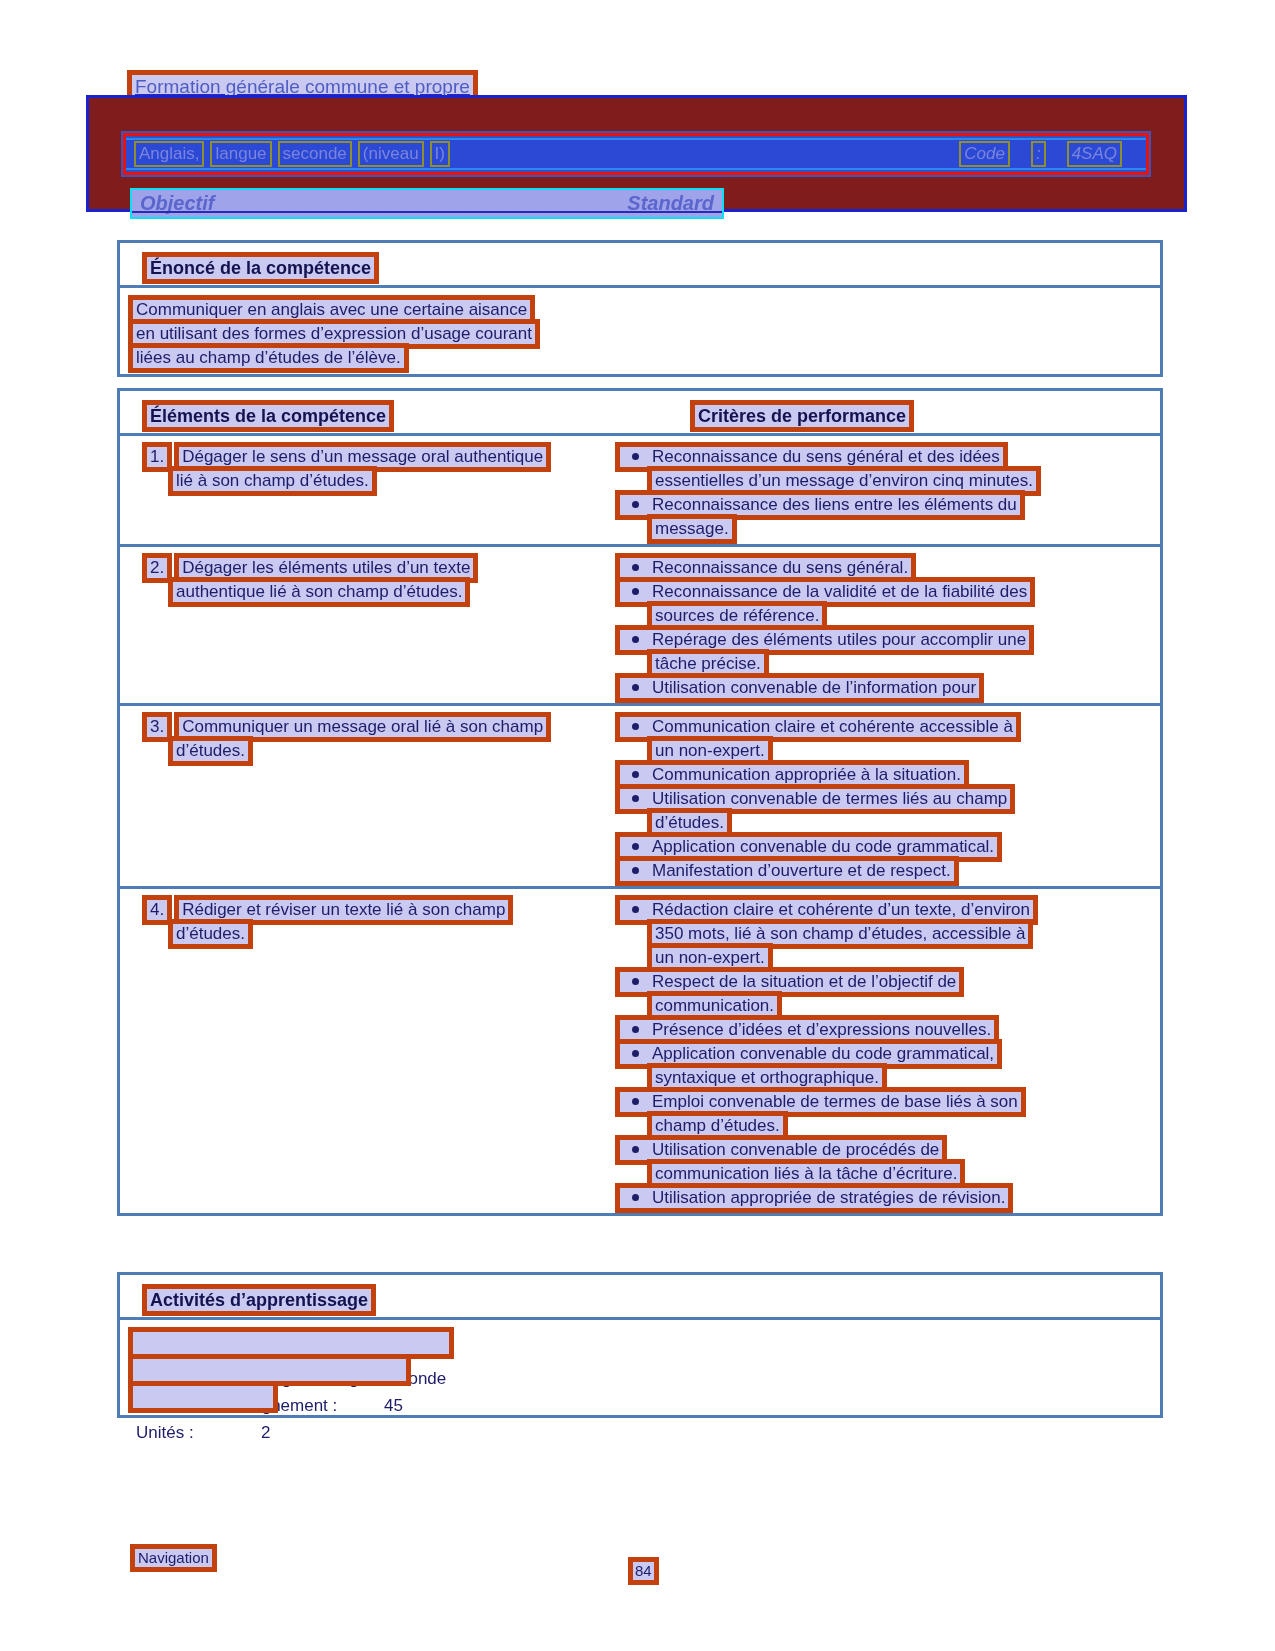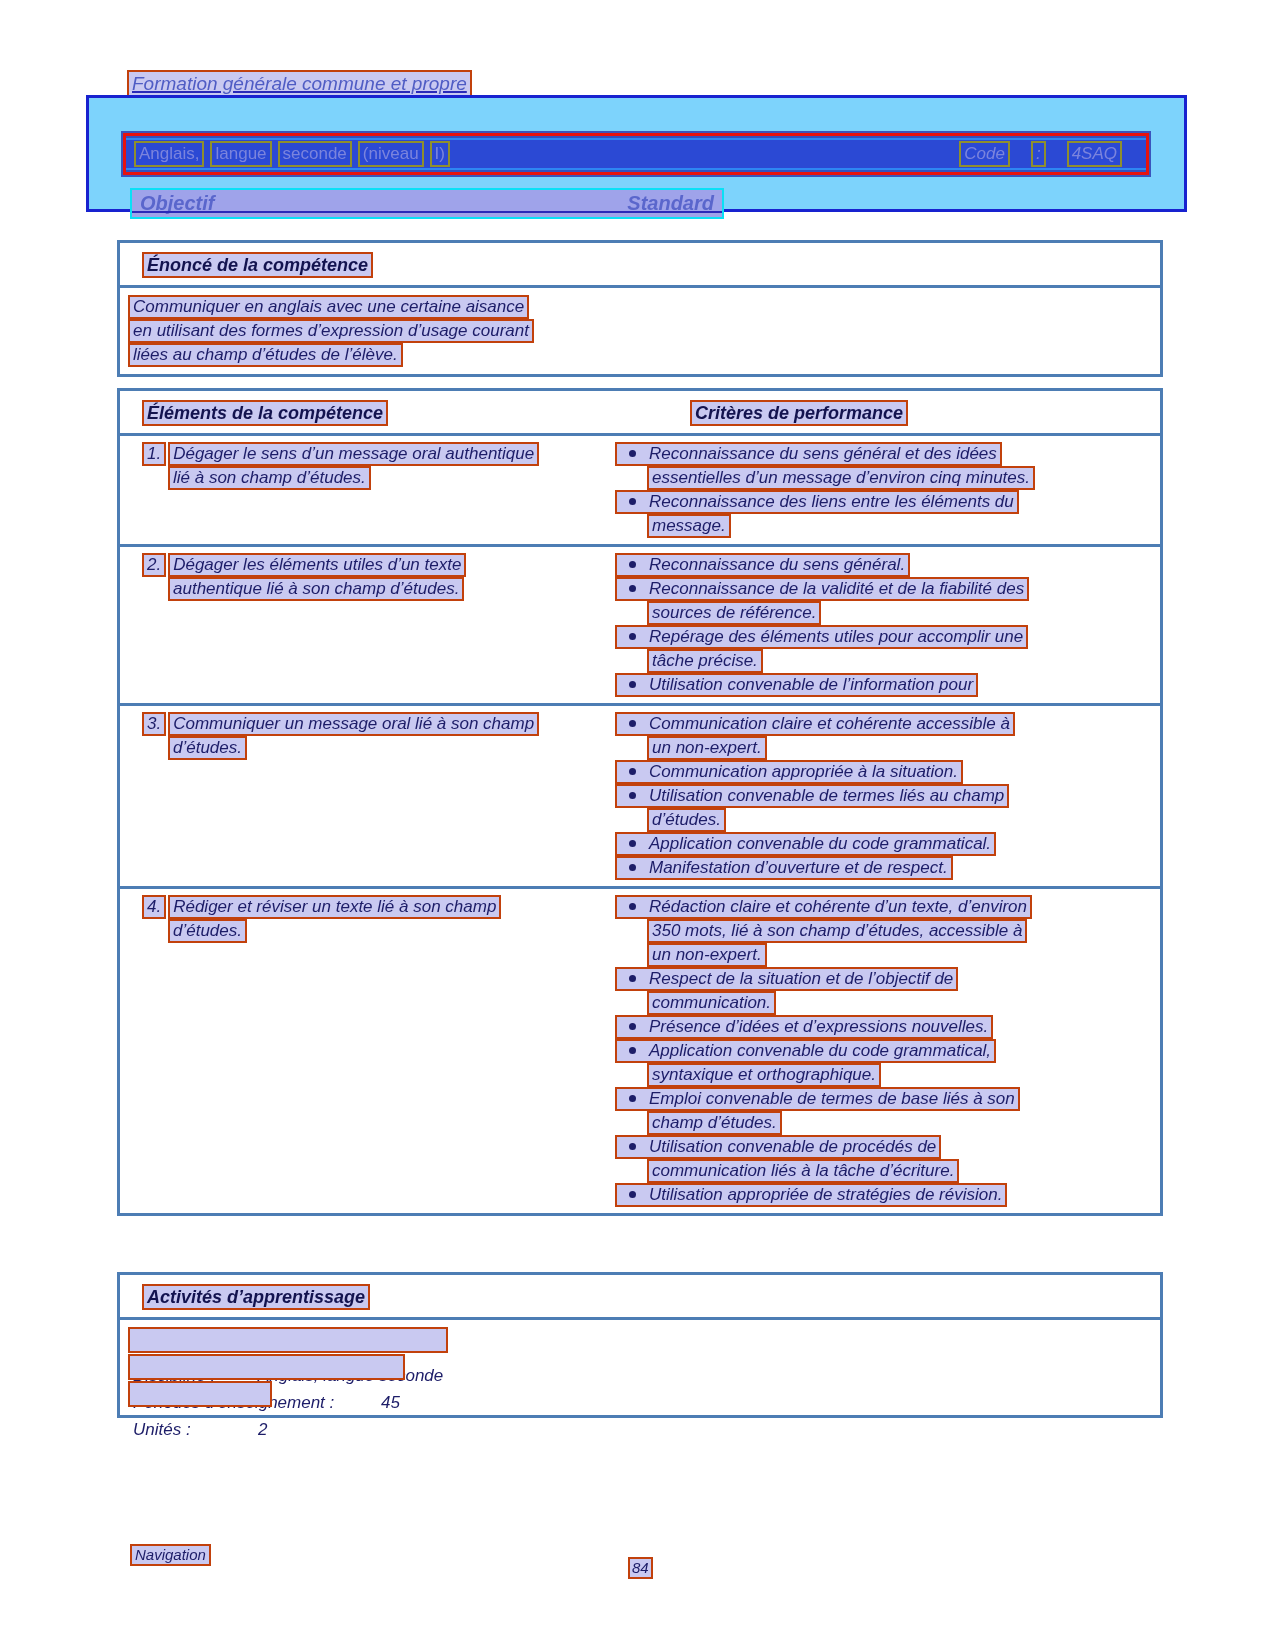--- a/index.html
+++ b/index.html
@@ -2,36 +2,36 @@
 <html><head>
 <meta charset="utf-8">
 <style>
   html,body{margin:0;padding:0;}
   body{
     width:1275px;height:1651px;position:relative;background:#ffffff;
     font-family:"Liberation Sans", sans-serif;color:#1d1d68;overflow:hidden;
   }
   
   .hl{
-    background:#c9c9f1;border:2px solid #c2410c;display:inline-block;
+    background:#c9c9f1;border:5px solid #c2410c;display:inline-block;
     padding:0 3px;height:20px;line-height:20px;font-size:17px;color:#1d1d68;
-    vertical-align:top;white-space:nowrap;box-sizing:content-box;font-style:italic;
+    vertical-align:top;white-space:nowrap;box-sizing:content-box;
   }
   .hl.bold{font-weight:bold;font-size:18px;color:#13134f;height:22px;line-height:22px;margin-left:12px;}
   .ln{height:24px;white-space:nowrap;}
   
   #top-heading{position:absolute;left:127px;top:70px;}
   #top-heading .hl{
     font-size:19px;color:#4f5cc4;height:23px;line-height:23px;
     text-decoration:underline;text-decoration-color:#2a2ab8;text-decoration-thickness:2px;
   }
   
   #hero{
     position:absolute;left:86px;top:95px;width:1101px;height:117px;
-    background:#7dd3fc;border:3px solid #1822cf;box-sizing:border-box;overflow:visible;
+    background:#7f1d1d;border:3px solid #1822cf;box-sizing:border-box;overflow:visible;
   }
   #banner{position:absolute;left:32px;top:33px;width:1030px;background:#3a54bd;padding:2px;box-sizing:border-box;}
   #banner-red{border:3px solid #e8120e;}
   #banner-in{background:#3450c0;padding:2px 0;}
   #banner-strip{
     border-top:2px solid #2e86f3;border-bottom:2px solid #2e86f3;background:#2b49d4;
     display:flex;align-items:center;justify-content:space-between;padding:1px 8px;
   }
   .bwords{display:flex;align-items:center;}
   .bw{

